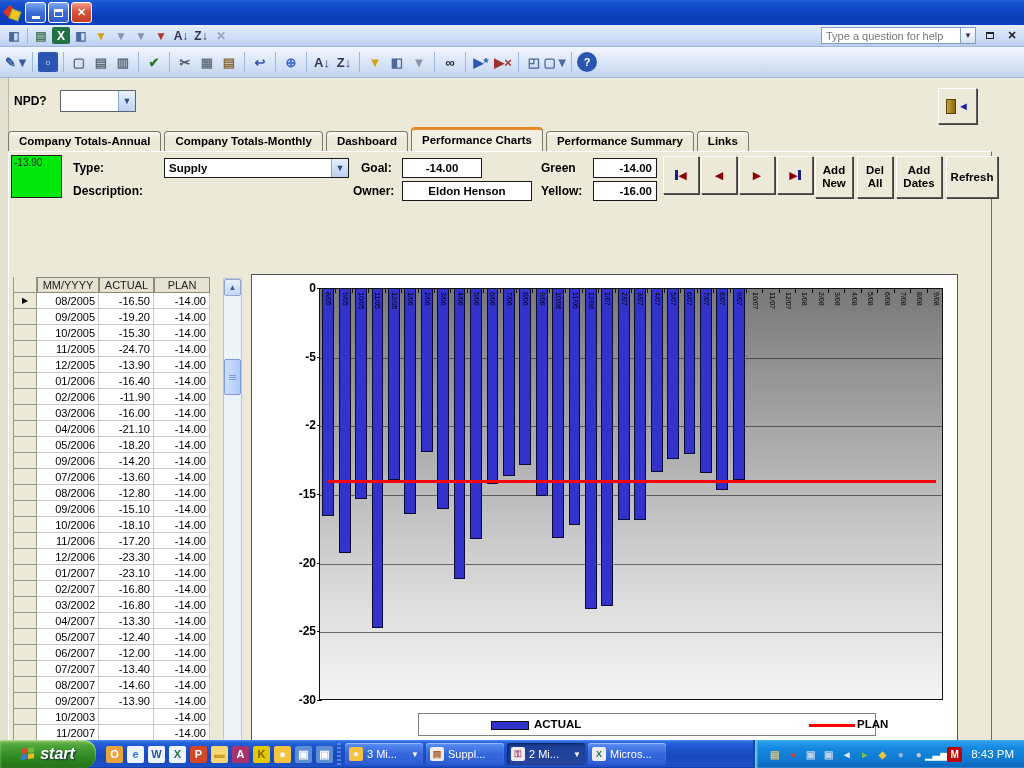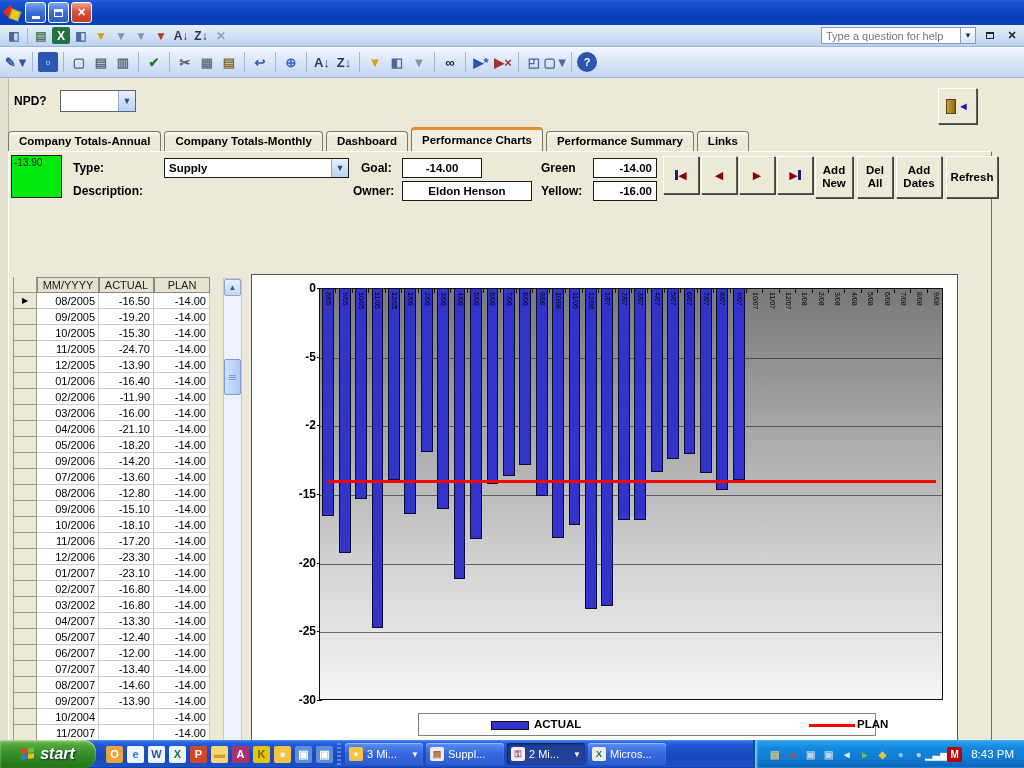--- a/index.html
+++ b/index.html
@@ -441,21 +441,21 @@
               <span class="gcell c3">-14.00</span>
             </div>
             <div class="grid-row">
               <span class="gsel"></span>
               <span class="gcell c1">09/2007</span>
               <span class="gcell c2">-13.90</span>
               <span class="gcell c3">-14.00</span>
             </div>
             <div class="grid-row">
               <span class="gsel"></span>
-              <span class="gcell c1">10/2004</span>
+              <span class="gcell c1">10/2003</span>
               <span class="gcell c2"></span>
               <span class="gcell c3">-14.00</span>
             </div>
             <div class="grid-row">
               <span class="gsel"></span>
               <span class="gcell c1">11/2007</span>
               <span class="gcell c2"></span>
               <span class="gcell c3">-14.00</span>
             </div>
             <div class="grid-row">

